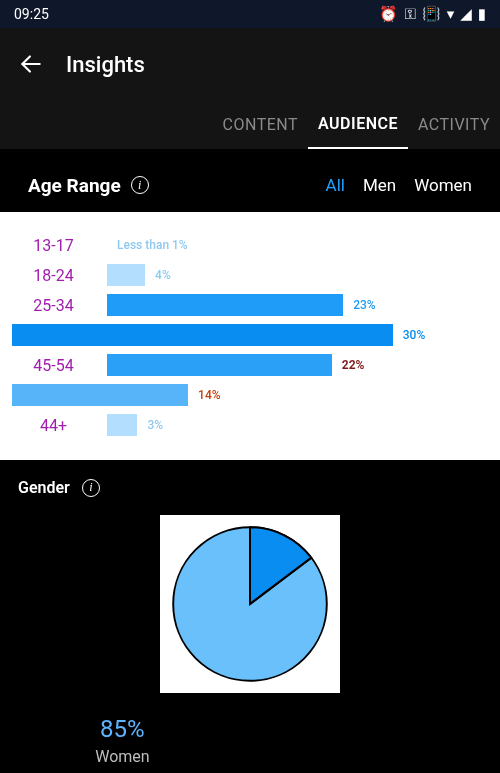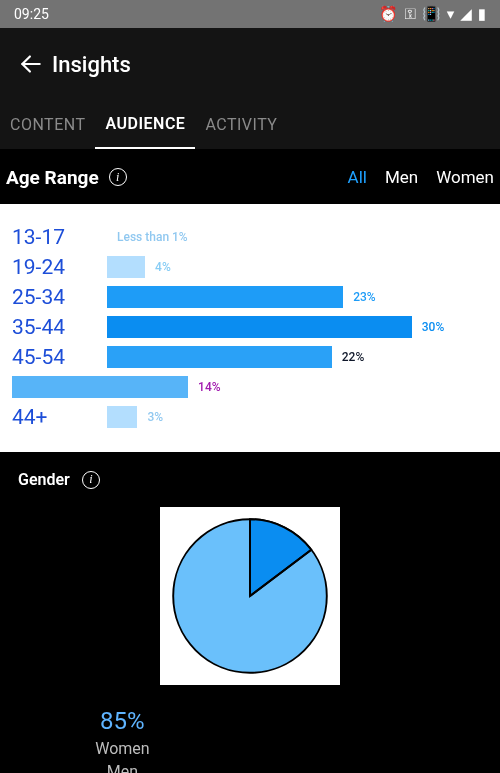--- a/index.html
+++ b/index.html
@@ -10,41 +10,41 @@
     font-family: -apple-system, BlinkMacSystemFont, "Segoe UI", Roboto, sans-serif;
     color: #fff;
     overflow: hidden;
   }
   .status-bar {
     height: 28px;
     display: flex;
     justify-content: space-between;
     align-items: center;
     padding: 0 14px;
-    background: #737373;
+    background: #0f172a;
     font-size: 14px;
   }
   .status-right { display: flex; gap: 6px; align-items: center; }
   .status-right span { font-size: 15px; line-height: 1; }
   .header-bar {
     height: 72px;
     background: #141414;
     display: flex;
     align-items: center;
     padding: 0 18px;
-    gap: 8px;
+    gap: 22px;
   }
   .header-title { font-size: 22px; font-weight: 500; }
   .back-arrow svg { display:block; }
   .tabs {
     height: 50px;
     background: #141414;
     display: flex;
     align-items: center;
-    justify-content: flex-start;
+    justify-content: flex-end;
     border-bottom: 1px solid #000;
   }
   .tab {
     font-size: 16px;
     color: #8a8a8a;
     letter-spacing: 0.5px;
     height: 100%;
     display: flex;
     align-items: center;
     padding: 0 10px;
@@ -53,21 +53,22 @@
     color: #fff;
     font-weight: 600;
     border-bottom: 2px solid #fff;
   }
   .section-header {
     height: 54px;
     background: #000;
     display: flex;
     align-items: center;
     justify-content: space-between;
-    padding: 0 6px;
+    padding: 0 28px;
+    margin-top: 8px;
   }
   .section-left { display: flex; align-items: center; gap: 10px; }
   .section-title { font-size: 19px; font-weight: 700; }
   .info-icon {
     width: 18px; height: 18px; border: 1.5px solid #fff; border-radius: 50%;
     display: flex; align-items: center; justify-content: center;
     font-size: 12px; font-style: italic; font-family: Georgia, serif;
   }
   .filters { display: flex; gap: 18px; font-size: 17px; justify-content: center; }
   .filter.active { color: #1fa1ff; }
@@ -75,24 +76,24 @@
     background: #fff;
     padding: 18px 12px 20px 12px;
   }
   .bar-row {
     display: flex;
     align-items: center;
     height: 30px;
   }
   .bar-label {
     width: 95px;
-    text-align: left;
+    text-align: center;
     padding-right: 12px;
-    color: #1d4ed8;
-    font-size: 21px;
+    color: #a21caf;
+    font-size: 16px;
   }
   .bar-track {
     flex: 1;
     position: relative;
     height: 22px;
     display: flex;
     align-items: center;
   }
   .bar {
     height: 22px;
@@ -170,51 +171,50 @@
 
 <div class="chart-area">
   <div class="bar-row">
     <div class="bar-label">13-17</div>
     <div class="bar-track">
         <div class="bar" style="width:0%;background:#bbdefb;"></div>
         <span class="bar-value" style="color:#90c8f0;">Less than 1%</span>
       </div>
   </div>
   <div class="bar-row">
-    <div class="bar-label">19-24</div>
+    <div class="bar-label">18-24</div>
     <div class="bar-track">
         <div class="bar" style="width:10%;background:#b3defe;"></div>
         <span class="bar-value" style="color:#88cdf5;">4%</span>
       </div>
   </div>
   <div class="bar-row">
     <div class="bar-label">25-34</div>
     <div class="bar-track">
         <div class="bar" style="width:62%;background:#1e9cf7;"></div>
         <span class="bar-value" style="color:#1e9cf7;">23%</span>
       </div>
   </div>
   <div class="bar-row">
-    <div class="bar-label">35-44</div>
     <div class="bar-track">
         <div class="bar" style="width:80%;background:#0a8df1;"></div>
         <span class="bar-value" style="color:#0a8df1;">30%</span>
       </div>
   </div>
   <div class="bar-row">
     <div class="bar-label">45-54</div>
     <div class="bar-track">
         <div class="bar" style="width:59%;background:#2aa1f7;"></div>
-        <span class="bar-value" style="color:#0f172a;">22%</span>
+        <span class="bar-value" style="color:#7f1d1d;font-weight:bold;">22%</span>
       </div>
   </div>
   <div class="bar-row">
     <div class="bar-track">
         <div class="bar" style="width:37%;background:#57b4f8;"></div>
-        <span class="bar-value" style="color:#a21caf;">14%</span>
+        <span class="bar-value" style="color:#c2410c;">14%</span>
       </div>
   </div>
   <div class="bar-row">
     <div class="bar-label">44+</div>
     <div class="bar-track">
         <div class="bar" style="width:8%;background:#b3defe;"></div>
         <span class="bar-value" style="color:#90c8f0;">3%</span>
       </div>
   </div>
 </div>

